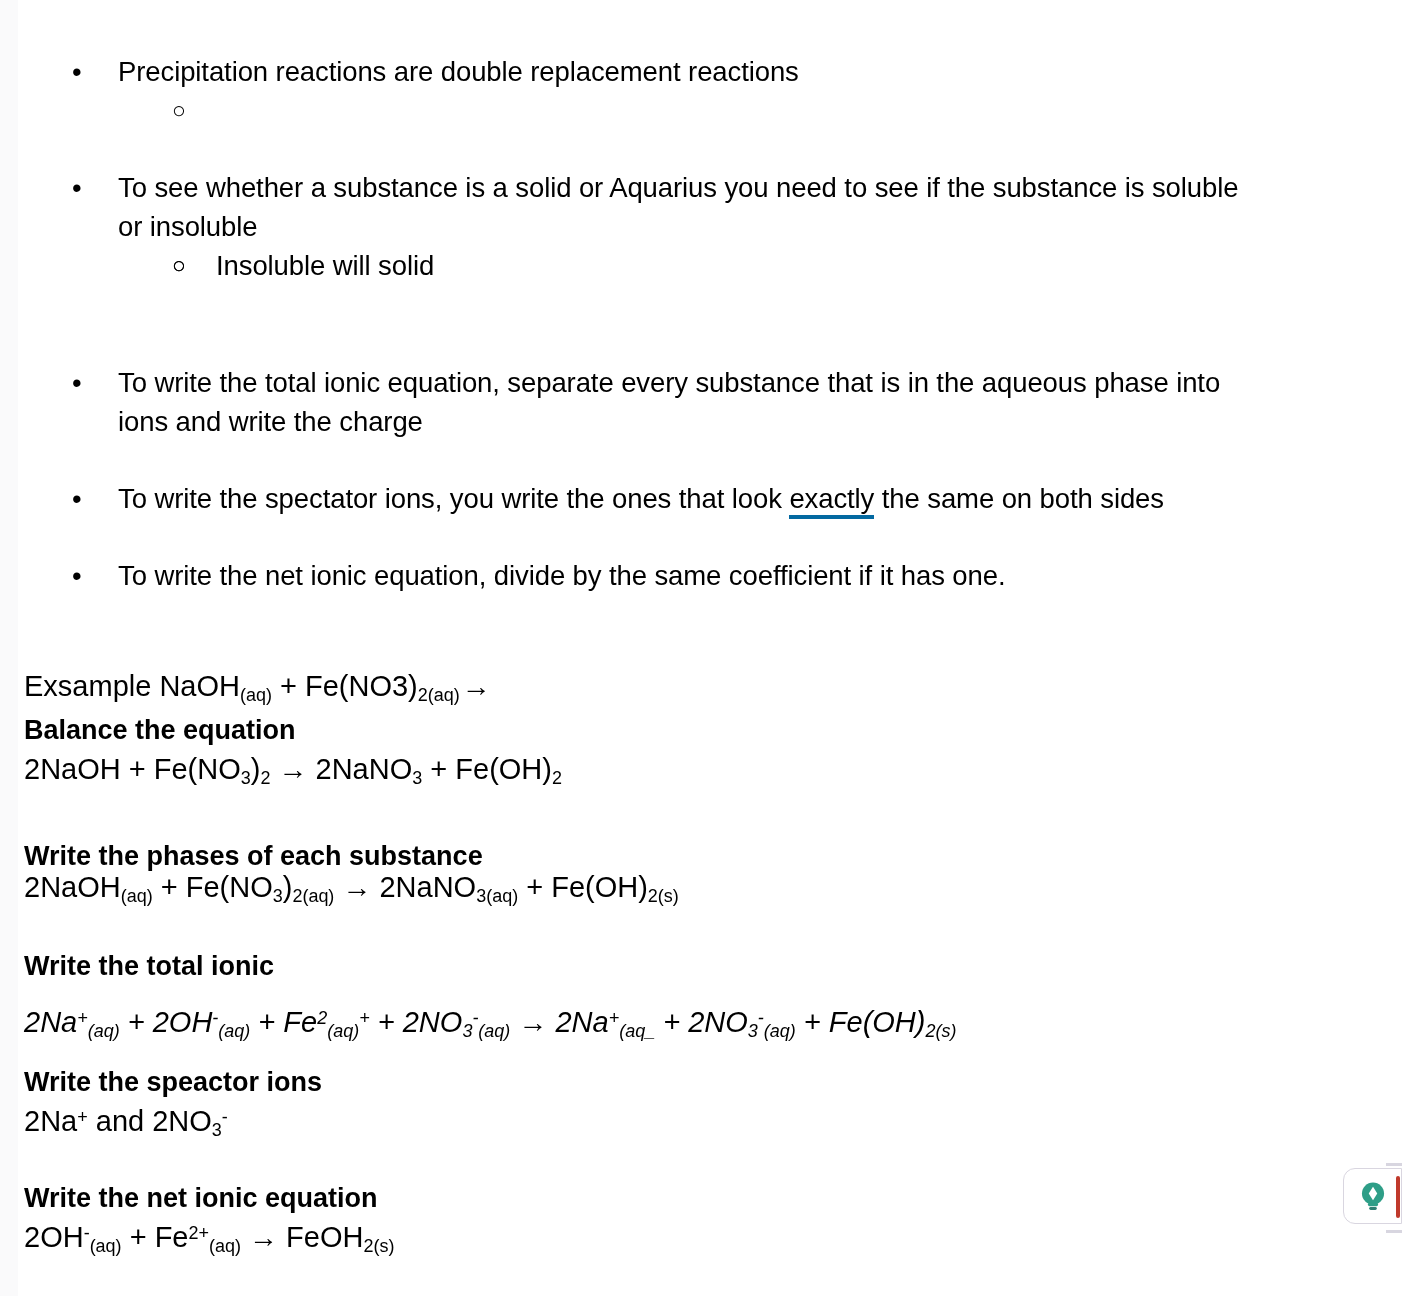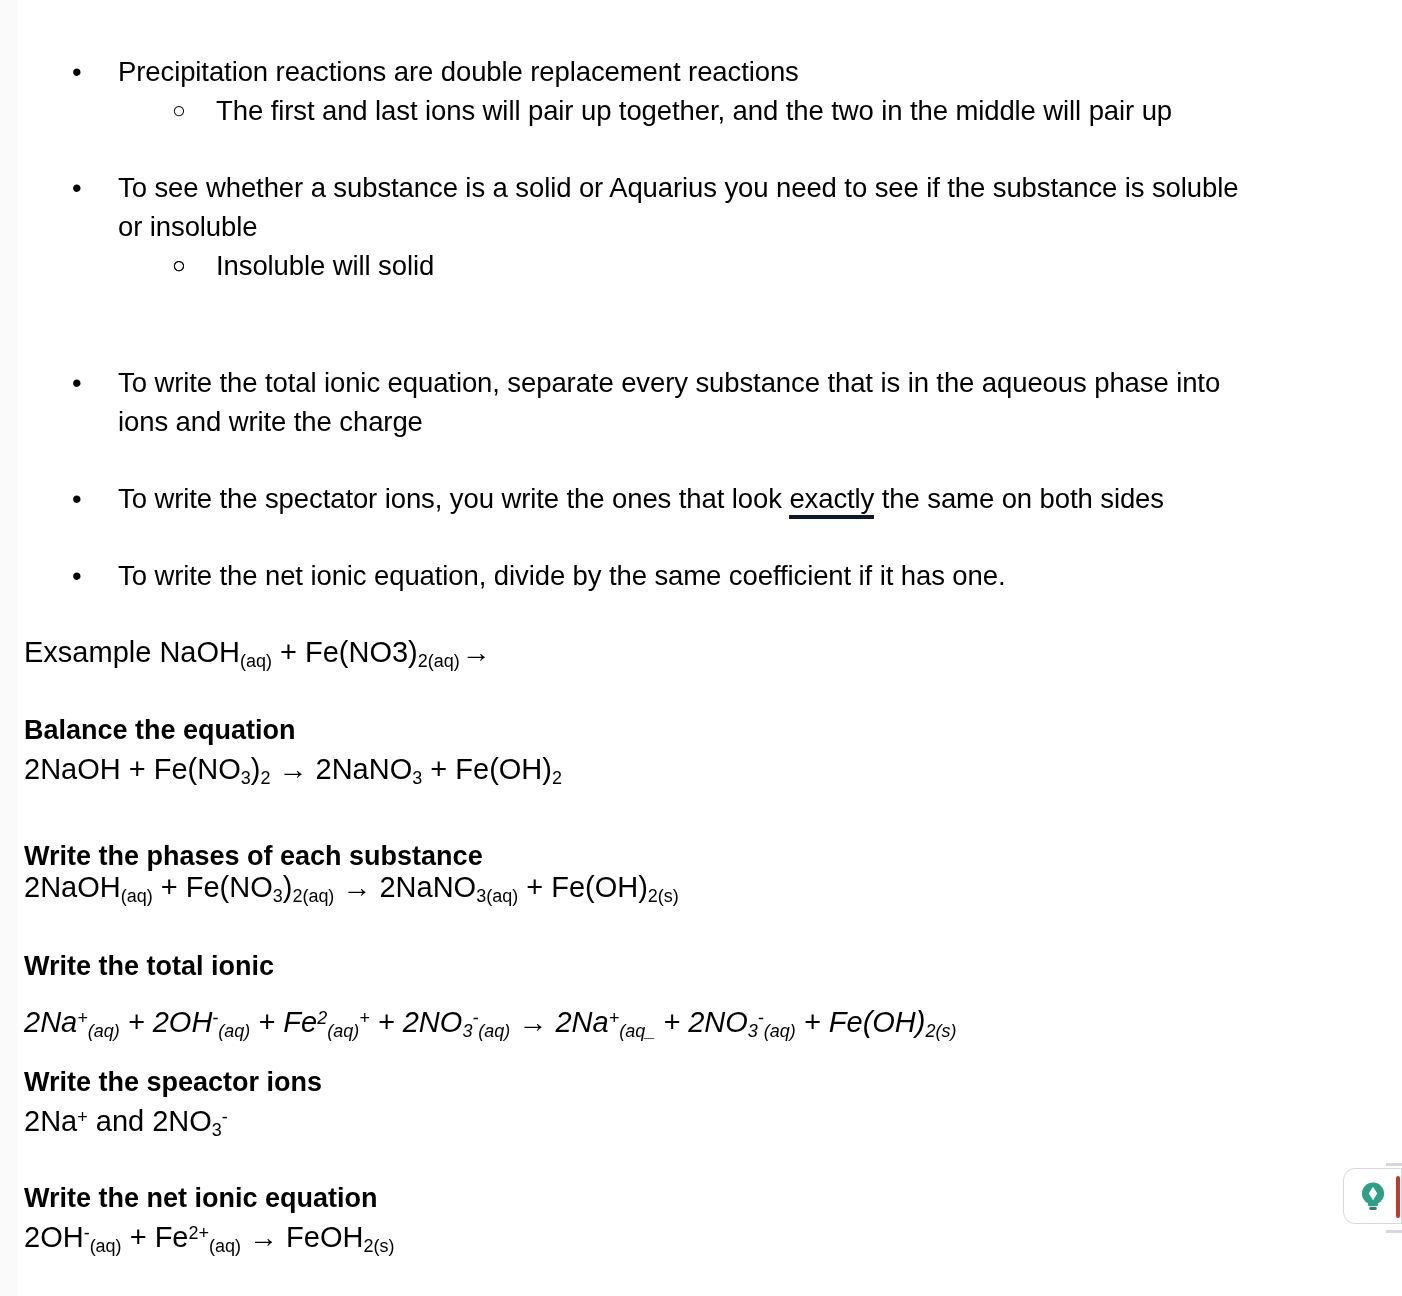--- a/index.html
+++ b/index.html
@@ -63,21 +63,21 @@
   .b2 .marker {
     position: absolute;
     left: 172px;
     top: 0;
     font-size: 23px;
     line-height: 39px;
   }
   .b1 .txt, .b2 .txt { display: block; }
 
   .grammar-underline {
-    border-bottom: 4px solid #0f172a;
+    border-bottom: 4px solid #0369a1;
     padding-bottom: 1px;
   }
 
   
   .eq-line {
     position: absolute;
     left: 24px;
     font-size: 29px;
     line-height: 36px;
     white-space: nowrap;
@@ -150,21 +150,20 @@
 
   <div class="content">
 
     <div class="bullet-block" style="left:0; top:52px; width:1340px;">
       <div class="bullet-row b1">
         <span class="marker">•</span>
         <span class="txt">Precipitation reactions are double replacement reactions</span>
       </div>
       <div class="bullet-row b2">
         <span class="marker">○</span>
-        <span class="txt">The first and last ions will pair up together, and the two in the middle will pair up</span>
       </div>
     </div>
 
     <div class="bullet-block" style="left:0; top:168px; width:1250px;">
       <div class="bullet-row b1">
         <span class="marker">•</span>
         <span class="txt">To see whether a substance is a solid or Aquarius you need to see if the substance is soluble or insoluble</span>
       </div>
       <div class="bullet-row b2">
         <span class="marker">○</span>
@@ -189,21 +188,21 @@
       </div>
     </div>
 
     <div class="bullet-block" style="left:0; top:556px; width:1270px;">
       <div class="bullet-row b1">
         <span class="marker">•</span>
         <span class="txt">To write the net ionic equation, divide by the same coefficient if it has one.</span>
       </div>
     </div>
 
-    <div class="eq-line" style="top:634px;">
+    <div class="eq-line" style="top:668px;">
       <span>Exsample NaOH</span><sub>(aq)</sub><span> + Fe(NO3)</span><sub>2(aq)</sub><span class="arrow">→</span>
     </div>
 
     <div class="sec-head" style="top:713px;">Balance the equation</div>
     <div class="eq-line" style="top:751px;"><span>2NaOH + Fe(NO</span><sub>3</sub><span>)</span><sub>2</sub><span> → 2NaNO</span><sub>3</sub><span> + Fe(OH)</span><sub>2</sub></div>
 
     <div class="sec-head" style="top:831px;margin-top:8px;">Write the phases of each substance</div>
     <div class="eq-line" style="top:869px;"><span>2NaOH</span><sub>(aq)</sub><span> + Fe(NO</span><sub>3</sub><span>)</span><sub>2(aq)</sub><span>  → 2NaNO</span><sub>3(aq)</sub><span> + Fe(OH)</span><sub>2(s)</sub></div>
 
     <div class="sec-head" style="top:949px;">Write the total ionic</div>

